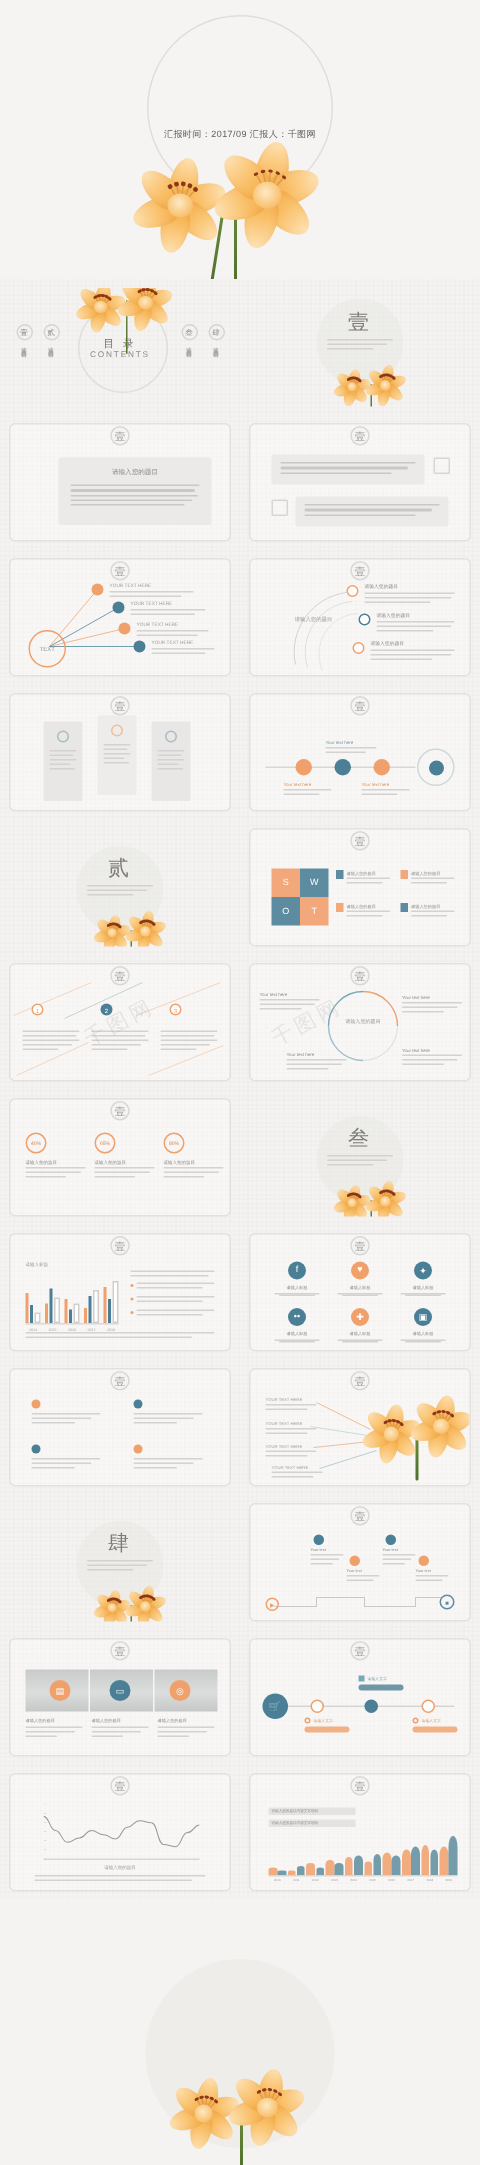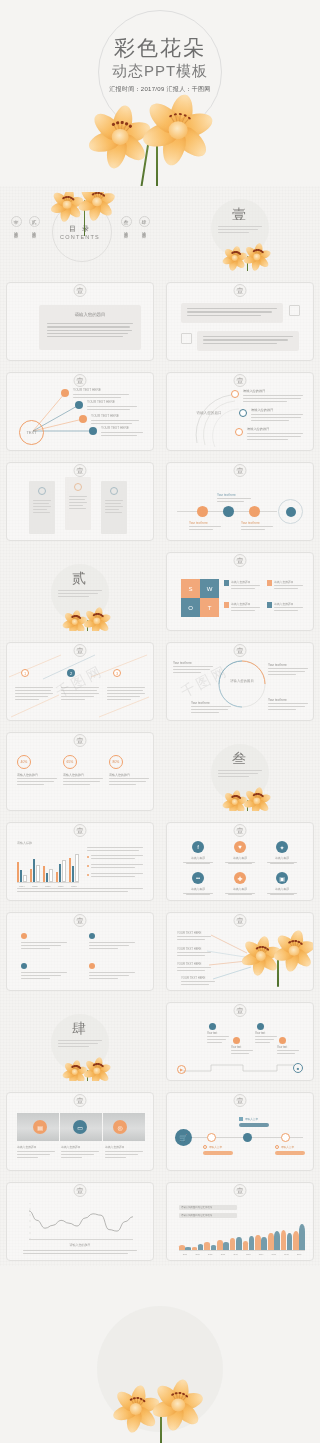--- a/index.html
+++ b/index.html
@@ -174,22 +174,20 @@
   }
   .chip { border-radius: 2px; }
 </style>
 </head>
 <body>
 
 <div id="page">
 
   <div class="hero">
     <div class="hero-circle"></div>
-    <div class="hero-title">彩色花朵</div>
-    <div class="hero-sub">动态PPT模板</div>
     <div class="hero-meta">汇报时间：2017/09 汇报人：千图网</div>
     <div class="flowers" style="left:86px; top:92px; width:150px; height:100px;">
       <div class="stem" style="left:70px; top:38px; width:2px; height:62px;"></div>
       <div class="stem" style="left:58px; top:44px; width:1.6px; height:56px; transform:rotate(9deg);"></div>
       <div class="lily" style="left:2px; top:14px; width:64px; height:62px;">
           <div class="petal" style="width: 19.2px; height: 32px; margin-left: -9.6px; margin-top: -32px; transform: rotate(12deg);"></div>
           <div class="petal" style="width: 19.2px; height: 32px; margin-left: -9.6px; margin-top: -32px; transform: rotate(72deg);"></div>
           <div class="petal" style="width: 19.2px; height: 32px; margin-left: -9.6px; margin-top: -32px; transform: rotate(132deg);"></div>
           <div class="petal" style="width: 19.2px; height: 32px; margin-left: -9.6px; margin-top: -32px; transform: rotate(192deg);"></div>
           <div class="petal" style="width: 19.2px; height: 32px; margin-left: -9.6px; margin-top: -32px; transform: rotate(252deg);"></div>

